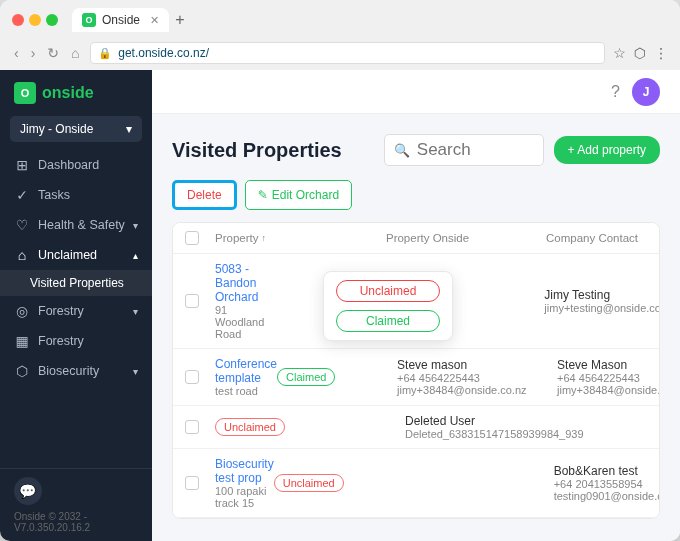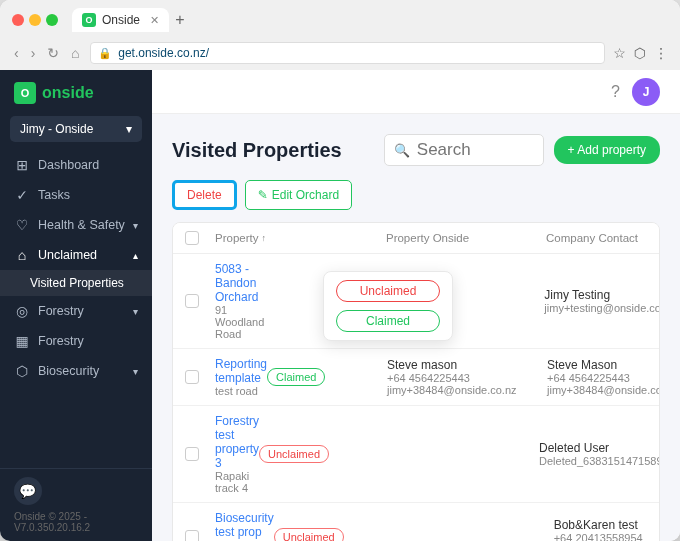--- a/index.html
+++ b/index.html
@@ -443,21 +443,21 @@
         </div>
         <div class="nav-item">
           <span class="nav-icon">⬡</span>
           <span>Biosecurity</span>
           <span class="chevron">▾</span>
         </div>
       </div>
 
       <div class="sidebar-footer">
         <div class="chat-bubble">💬</div>
-        <span>Onside © 2025 - V7.0.350.20.16.2</span>
+        <span>Onside © 2032 - V7.0.350.20.16.2</span>
       </div>
     </div>
 
     <div class="main-content">
       <div class="main-header">
         <span class="header-help">?</span>
         <div class="avatar">
           <span>J</span>
         </div>
       </div>
@@ -518,21 +518,21 @@
               <div class="contact-email">jimy+testing@onside.co.nz</div>
             </div>
 
           </div>
 
           <div class="table-row">
             <div>
                 <div class="checkbox"></div>
               </div>
             <div>
-              <div class="prop-name">Reporting template</div>
+              <div class="prop-name">Conference template</div>
               <div class="prop-address">test road</div>
             </div>
             <div>
               <span class="status-badge badge-claimed">Claimed</span>
             </div>
             <div>
               <div class="contact-name">Steve mason</div>
               <div class="contact-phone">+64 4564225443</div>
               <div class="contact-email">jimy+38484@onside.co.nz</div>
             </div>
@@ -542,24 +542,20 @@
               <div class="contact-email">jimy+38484@onside.co.nz</div>
             </div>
 
           </div>
 
           <div class="table-row">
             <div>
                 <div class="checkbox"></div>
               </div>
             <div>
-              <div class="prop-name">Forestry test property 3</div>
-              <div class="prop-address">Rapaki track 4</div>
-            </div>
-            <div>
               <span class="status-badge badge-unclaimed">Unclaimed</span>
             </div>
             <div></div>
             <div>
               <div class="contact-name">Deleted User</div>
               <div class="contact-email">Deleted_638315147158939984_939</div>
             </div>
 
           </div>
 

